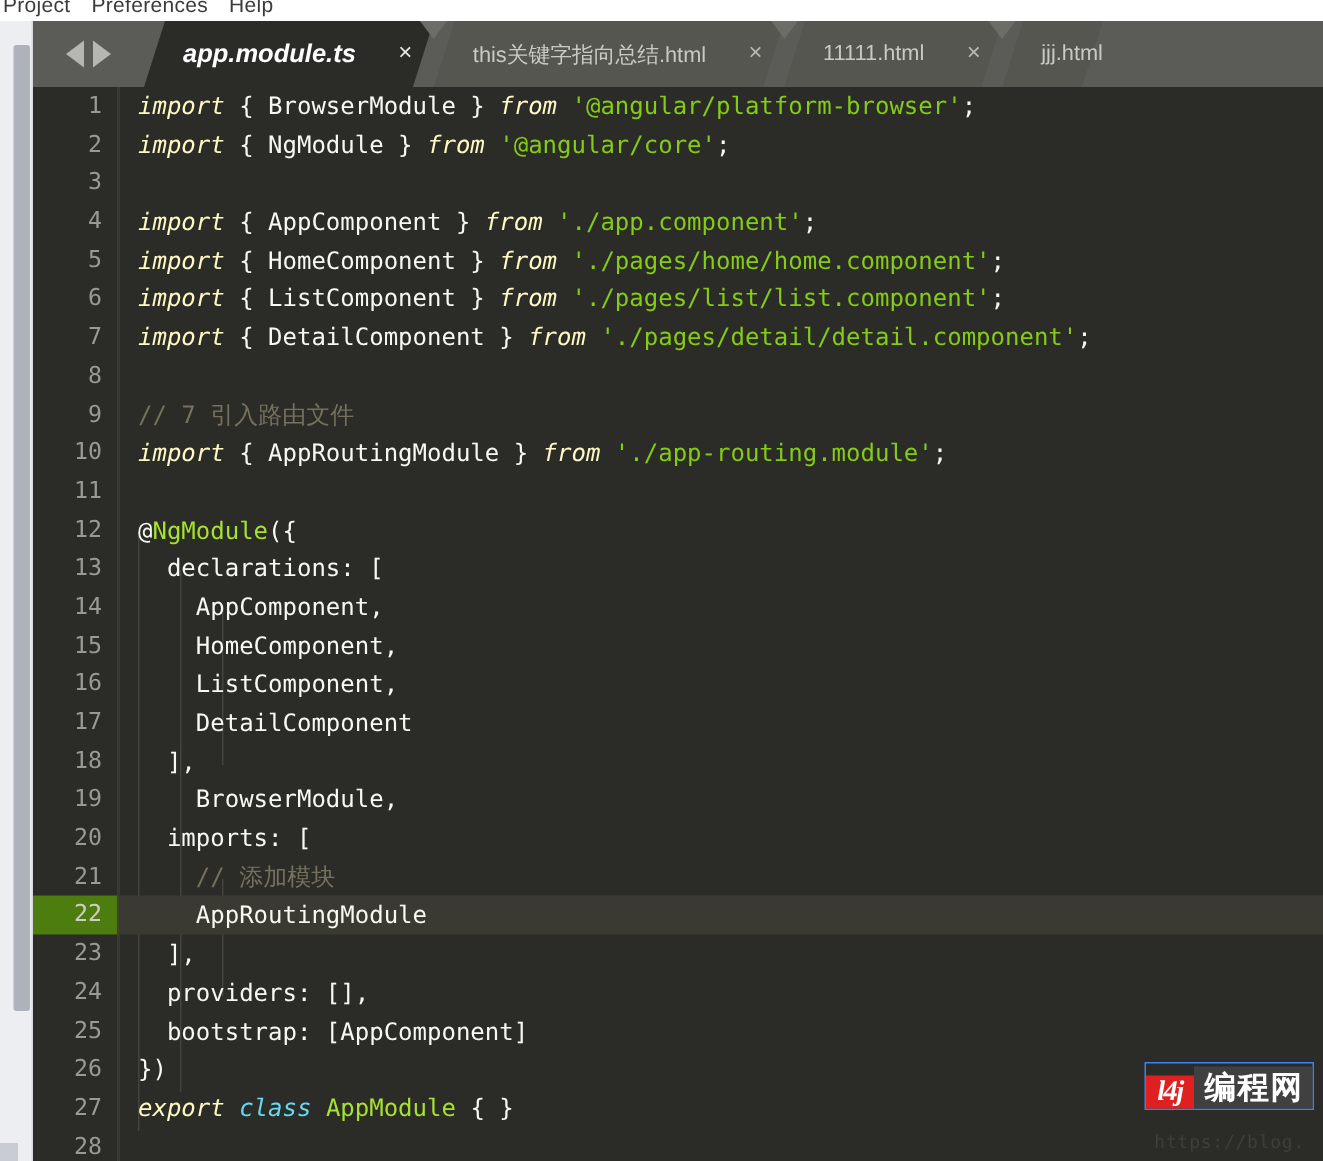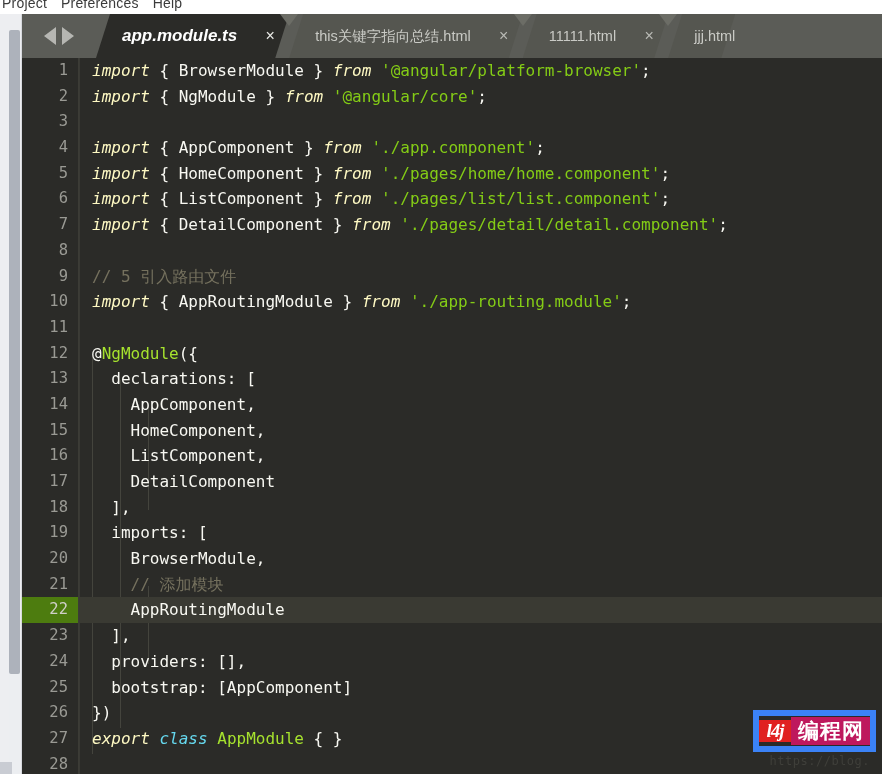--- a/index.html
+++ b/index.html
@@ -265,42 +265,42 @@
     bottom: 6px;
     font-family: "DejaVu Sans Mono", monospace;
     font-size: 12px;
     color: #3f3f3a;
     letter-spacing: 0.5px;
     z-index: 4;
   }
   .wm-logo {
     position: absolute;
     right: 6px;
-    bottom: 22px;
-    display: flex;
-    align-items: center;
+    bottom: 34px;
+    display: flex;
+    align-items: flex-end;
     height: 30px;
     z-index: 5;
-    border: 6px solid #3b82f6;
+    border: 1px solid #3b82f6;
   }
   .wm-mark {
     width: 32px;
     background: #e02020;
     color: #ffffff;
     font-family: "Liberation Serif", serif;
     font-weight: bold;
     font-style: italic;
     font-size: 19px;
     display: flex;
     align-items: center;
     justify-content: center;
     letter-spacing: -1px;
   }
   .wm-text {
-    background: #be185d;
+    background: #404040;
     color: #ffffff;
     font-family: "DejaVu Sans", sans-serif;
     font-weight: bold;
     font-size: 21px;
     padding: 0 6px 0 7px;
     display: flex;
     align-items: center;
     letter-spacing: 1px;
   }
 </style>
@@ -403,32 +403,32 @@
         <span class="guide" style="left:68px;  top:528px; height:78px;"></span>
         <div id="code-list" style="position:relative;z-index:1;">
             <div class="line"><span class="tok-kw">import</span><span class="tok-punct"> { </span><span class="tok-ident">BrowserModule</span><span class="tok-punct"> } </span><span class="tok-kw">from</span><span class="tok-punct"> </span><span class="tok-str">'@angular/platform-browser'</span><span class="tok-punct">;</span></div>
             <div class="line"><span class="tok-kw">import</span><span class="tok-punct"> { </span><span class="tok-ident">NgModule</span><span class="tok-punct"> } </span><span class="tok-kw">from</span><span class="tok-punct"> </span><span class="tok-str">'@angular/core'</span><span class="tok-punct">;</span></div>
             <div class="line">&nbsp;</div>
             <div class="line"><span class="tok-kw">import</span><span class="tok-punct"> { </span><span class="tok-ident">AppComponent</span><span class="tok-punct"> } </span><span class="tok-kw">from</span><span class="tok-punct"> </span><span class="tok-str">'./app.component'</span><span class="tok-punct">;</span></div>
             <div class="line"><span class="tok-kw">import</span><span class="tok-punct"> { </span><span class="tok-ident">HomeComponent</span><span class="tok-punct"> } </span><span class="tok-kw">from</span><span class="tok-punct"> </span><span class="tok-str">'./pages/home/home.component'</span><span class="tok-punct">;</span></div>
             <div class="line"><span class="tok-kw">import</span><span class="tok-punct"> { </span><span class="tok-ident">ListComponent</span><span class="tok-punct"> } </span><span class="tok-kw">from</span><span class="tok-punct"> </span><span class="tok-str">'./pages/list/list.component'</span><span class="tok-punct">;</span></div>
             <div class="line"><span class="tok-kw">import</span><span class="tok-punct"> { </span><span class="tok-ident">DetailComponent</span><span class="tok-punct"> } </span><span class="tok-kw">from</span><span class="tok-punct"> </span><span class="tok-str">'./pages/detail/detail.component'</span><span class="tok-punct">;</span></div>
             <div class="line">&nbsp;</div>
-            <div class="line"><span class="tok-comment">// 5 引入路由文件</span></div>
+            <div class="line"><span class="tok-comment">// 7 引入路由文件</span></div>
             <div class="line"><span class="tok-kw">import</span><span class="tok-punct"> { </span><span class="tok-ident">AppRoutingModule</span><span class="tok-punct"> } </span><span class="tok-kw">from</span><span class="tok-punct"> </span><span class="tok-str">'./app-routing.module'</span><span class="tok-punct">;</span></div>
             <div class="line">&nbsp;</div>
             <div class="line"><span class="tok-at">@</span><span class="tok-name">NgModule</span><span class="tok-punct">({</span></div>
             <div class="line"><span class="tok-punct">  declarations: [</span></div>
             <div class="line"><span class="tok-ident">    AppComponent,</span></div>
             <div class="line"><span class="tok-ident">    HomeComponent,</span></div>
             <div class="line"><span class="tok-ident">    ListComponent,</span></div>
             <div class="line"><span class="tok-ident">    DetailComponent</span></div>
             <div class="line"><span class="tok-punct">  ],</span></div>
+            <div class="line"><span class="tok-ident">    BrowserModule,</span></div>
             <div class="line"><span class="tok-punct">  imports: [</span></div>
-            <div class="line"><span class="tok-ident">    BrowserModule,</span></div>
             <div class="line"><span class="tok-punct">    </span><span class="tok-comment">// 添加模块</span></div>
             <div class="line cur"><span class="tok-ident">    AppRoutingModule</span></div>
             <div class="line"><span class="tok-punct">  ],</span></div>
             <div class="line"><span class="tok-punct">  providers: [],</span></div>
             <div class="line"><span class="tok-punct">  bootstrap: [AppComponent]</span></div>
             <div class="line"><span class="tok-punct">})</span></div>
             <div class="line"><span class="tok-kw">export</span><span class="tok-punct"> </span><span class="tok-class">class</span><span class="tok-punct"> </span><span class="tok-name">AppModule</span><span class="tok-punct"> { }</span></div>
             <div class="line">&nbsp;</div>
           </div>
       </div>

